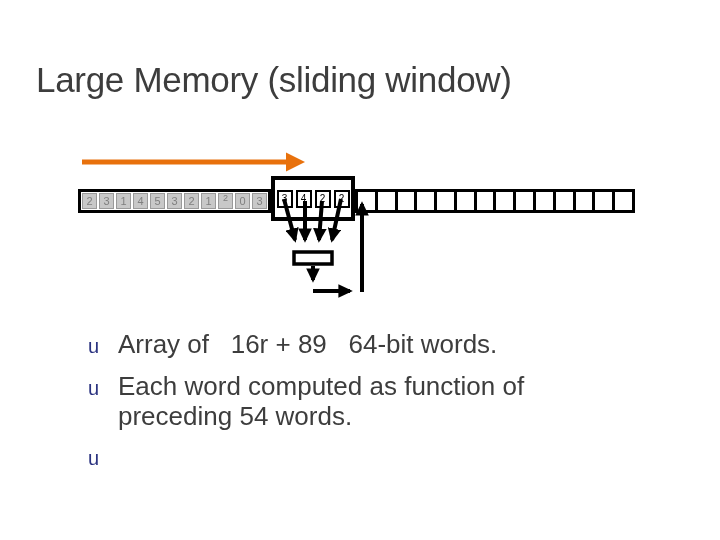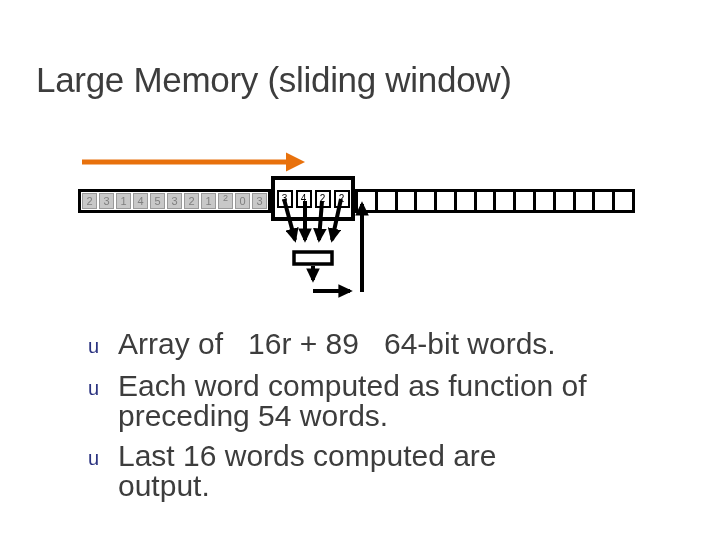--- a/index.html
+++ b/index.html
@@ -116,21 +116,21 @@
     width: 30px;
     flex: 0 0 30px;
     font-size: 20px;
     line-height: 30px;
     padding-top: 2px;
     color: #2b3380;
     font-weight: 500;
   }
   .bullet-text {
     width: 472px;
-    font-size: 30px;
+    font-size: 26px;
     line-height: 30px;
     color: #3d3d3d;
     white-space: pre-wrap;
   }
 </style>
 </head>
 <body>
 
 <div class="slide">
 
@@ -202,17 +202,16 @@
       <div class="bullet-item">
         <span class="bullet-marker">u</span>
         <span class="bullet-text">Array of   16r + 89   64-bit words.</span>
       </div>
       <div class="bullet-item">
         <span class="bullet-marker">u</span>
         <span class="bullet-text">Each word computed as function of preceding 54 words.</span>
       </div>
       <div class="bullet-item">
         <span class="bullet-marker">u</span>
-        <span class="bullet-text">Last 16 words computed are output.</span>
       </div>
     </div>
 
 </div>
 
 </body></html>

